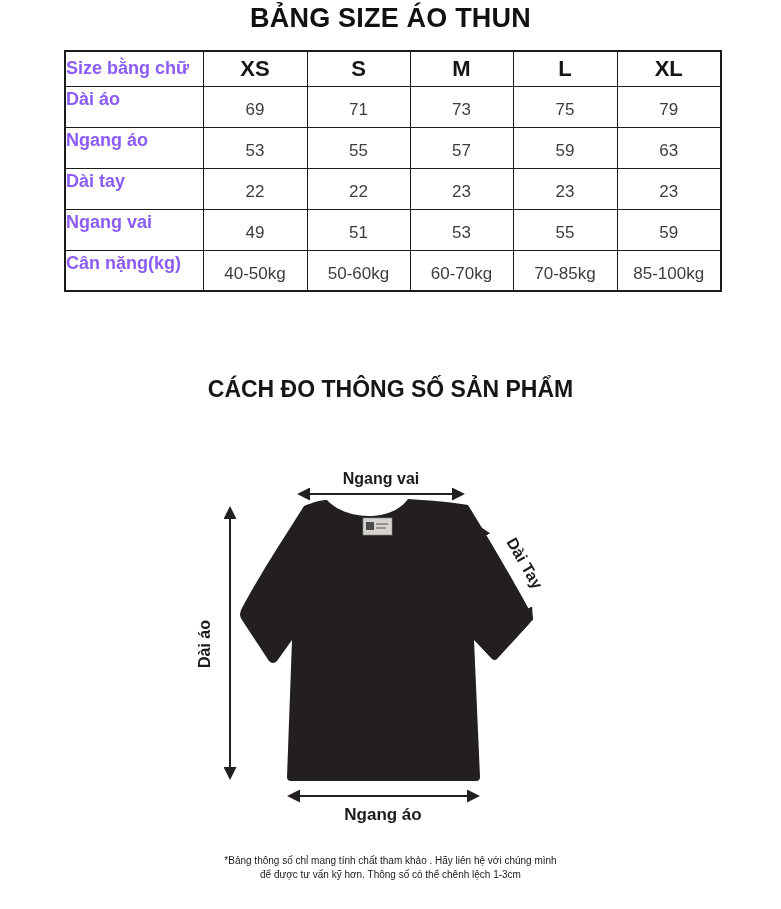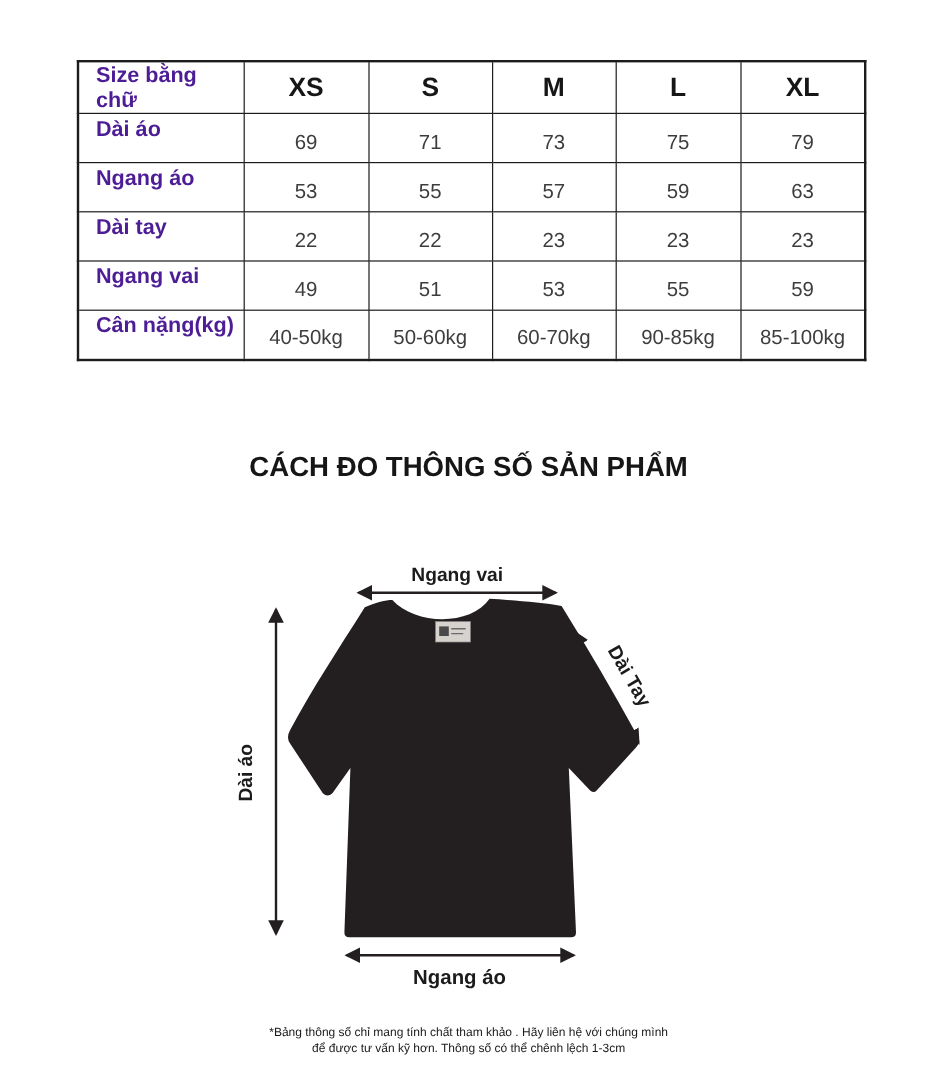--- a/index.html
+++ b/index.html
@@ -16,22 +16,22 @@
     position:absolute; left:64px; top:50px; width:656px;
     border-collapse:collapse; table-layout:fixed;
     border:2px solid #1c1c1c;
   }
   table.size-table td, table.size-table th {
     border:1.5px solid #1c1c1c; overflow:hidden;
   }
   tr.hdr { height:35px; }
   tr.data-row { height:41px; }
   th.corner, td.row-label {
-    text-align:left; padding:2px 4px 0 14px; font-weight:bold;
-    font-size:18px; vertical-align:top; color:#4c1d95;
+    text-align:left; padding:2px 4px 0 0; font-weight:bold;
+    font-size:18px; vertical-align:top; color:#8b5cf6;
   }
   th.corner { vertical-align:middle; padding-top:0; }
   th.size-col {
     text-align:center; vertical-align:middle; font-weight:bold;
     font-size:22px; color:#161616;
   }
   td.val {
     text-align:center; vertical-align:middle; font-weight:normal;
     font-size:17px; color:#3d3d3d; padding-top:8px;margin-top:44px;
   }
@@ -48,20 +48,21 @@
   .footnote {
     position:absolute; top:854px; left:0; width:100%;
     text-align:center; font-size:10px; color:#1a1a1a; line-height:1.42;
   }
 </style>
 </head>
 <body>
 
 <div class="page">
 
+  <div class="main-title">BẢNG SIZE ÁO THUN</div>
 
   <table class="size-table">
     <colgroup>
       <col style="width:138px">
         <col style="width:104px">
         <col style="width:103px">
       <col style="width:103px">
         <col style="width:104px">
         <col style="width:104px">
     </colgroup>
@@ -104,21 +105,21 @@
       <td class="val">51</td>
       <td class="val">53</td>
       <td class="val">55</td>
       <td class="val">59</td>
     </tr>
     <tr class="data-row">
       <td class="row-label">Cân nặng(kg)</td>
       <td class="val">40-50kg</td>
       <td class="val">50-60kg</td>
       <td class="val">60-70kg</td>
-      <td class="val">90-85kg</td>
+      <td class="val">70-85kg</td>
       <td class="val">85-100kg</td>
     </tr>
   </tbody>
     </table>
 
   <div class="section-title">CÁCH ĐO THÔNG SỐ SẢN PHẨM</div>
 
   <div class="diagram">
     <svg width="390" height="398" viewBox="0 0 390 398" xmlns="http://www.w3.org/2000/svg">
       <defs>

